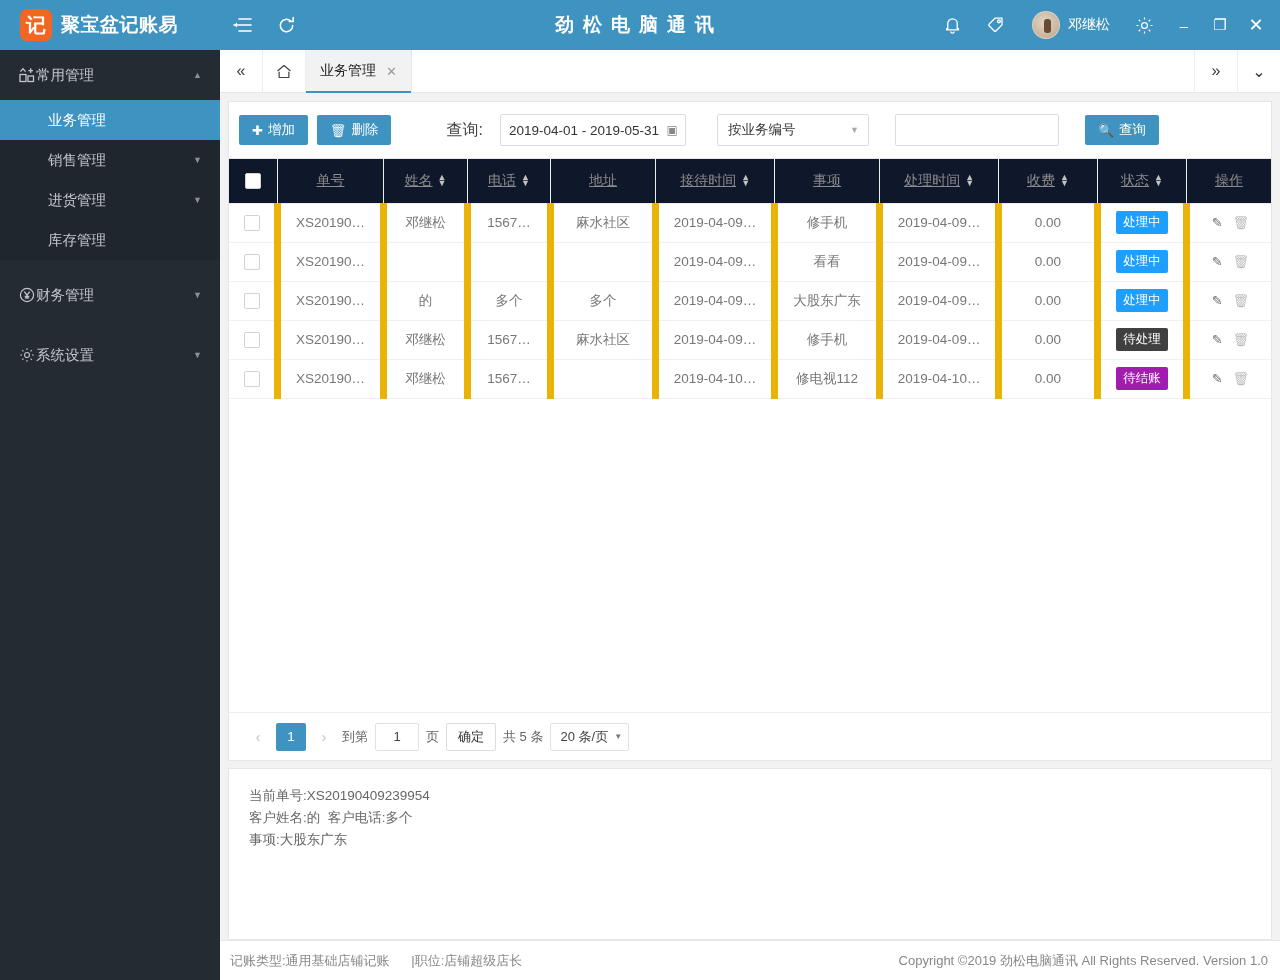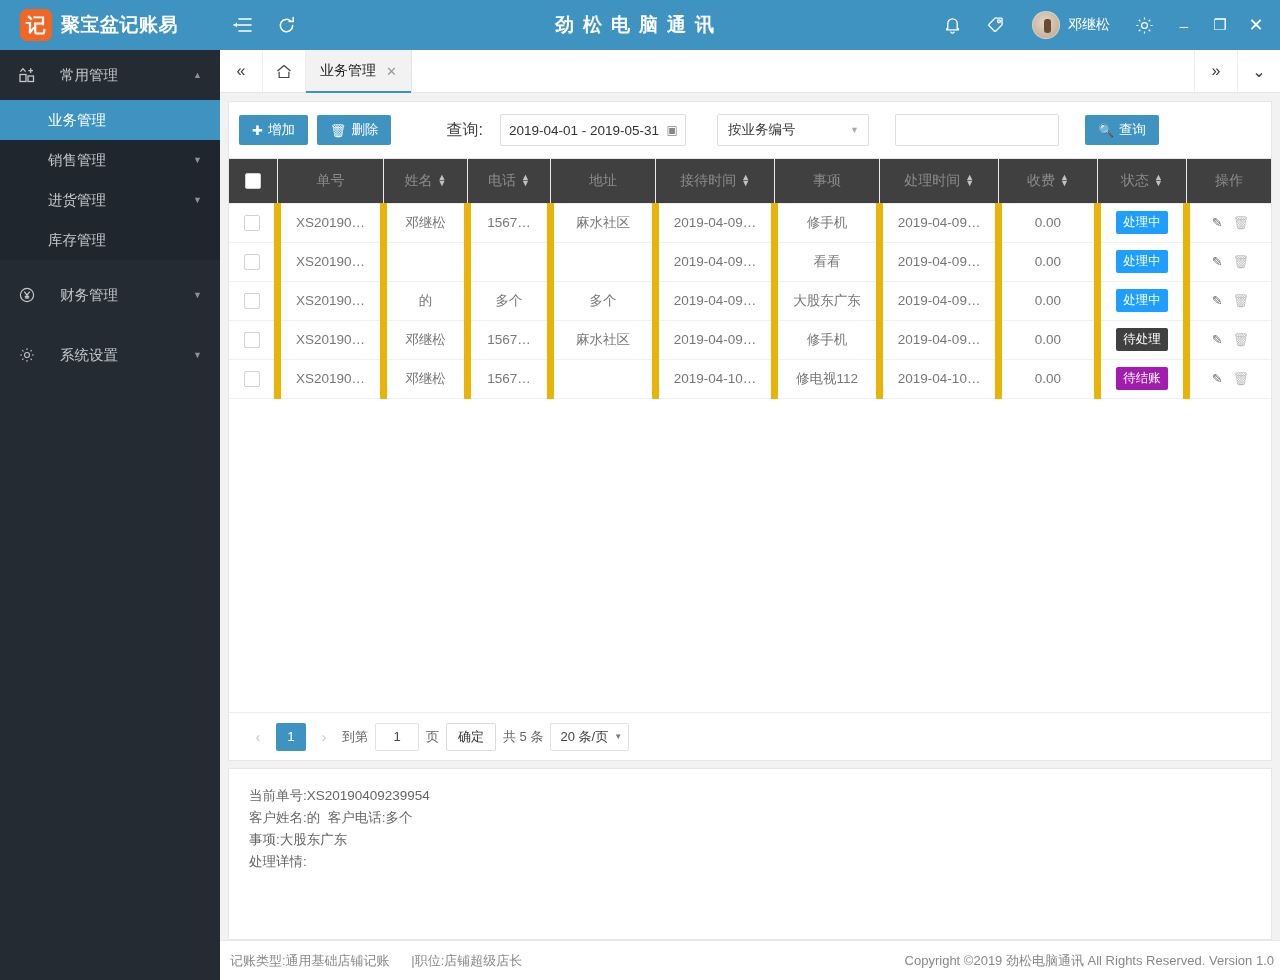--- a/index.html
+++ b/index.html
@@ -48,21 +48,21 @@
   .win-btn { width: 36px; height: 50px; display: flex; align-items: center; justify-content: center; color: #fff; cursor: pointer; font-size: 15px; }
   .win-btn.close { font-size: 18px; }
 
   
   .body-wrap { flex: 1 1 auto; display: flex; min-height: 0; }
 
   
   .sidebar { width: 220px; flex: 0 0 220px; background: #242b33; display: flex; flex-direction: column; overflow: hidden; }
   .nav-group-head {
     height: 50px; display: flex; align-items: center; padding: 0 18px 0 18px;
-    color: #c2c7cc; font-size: 14.5px; cursor: pointer; gap: 24px; position: relative;
+    color: #c2c7cc; font-size: 14.5px; cursor: pointer; gap: 0; position: relative;
   }
   .nav-group-head.open { background: #242b33; }
   .nav-ico { width: 18px; display: flex; align-items: center; justify-content: center; color: #c2c7cc; }
   .nav-label { flex: 1 1 auto; }
   .caret { font-size: 9px; color: #8b9199; line-height: 1; }
   .submenu { background: #20262d; }
   .submenu-item {
     height: 40px; display: flex; align-items: center; padding: 0 18px 0 48px;
     color: #c2c7cc; font-size: 14.5px; cursor: pointer;
   }
@@ -121,23 +121,23 @@
   .text-input {
     width: 164px; height: 32px; border: 1px solid #ddd; border-radius: 2px; background: #fff;
     margin-left: 17px; padding: 0 9px; font-size: 13.5px; color: #333; font-family: inherit; outline: none;
   }
   .btn-query { margin-left: 17px; background: #3f93c0; height: 30px; }
 
   
   .table-wrap { flex: 1 1 auto; overflow: hidden; border-top: 1px solid #e6e6e6; display: flex; flex-direction: column; }
   table.grid { width: 100%; border-collapse: collapse; table-layout: fixed; }
   table.grid th {
-    background: #404040; font-weight: normal; color: #8b8b8b; font-size: 14px;
+    background: #0f172a; font-weight: normal; color: #8b8b8b; font-size: 14px;
     height: 44px; border-right: 1px solid #ececec; border-bottom: 1px solid #ececec;
-    text-align: center; padding: 0 6px; white-space: nowrap;
+    text-align: center; padding: 0 6px; white-space: nowrap; text-decoration: underline;
   }
   table.grid th:last-child { border-right: none; }
   table.grid td {
     height: 39px; border-right: 7px solid #eab308; border-bottom: 1px solid #f0f0f0;
     text-align: center; font-size: 13.5px; color: #777; padding: 0 6px;
     white-space: nowrap; overflow: hidden; text-overflow: ellipsis;
   }
   table.grid td:last-child { border-right: none; }
   .sortico { display: inline-flex; flex-direction: column; line-height: .62; margin-left: 5px; vertical-align: middle; color: #c2c2c2; font-size: 9px; }
   .cb {
@@ -168,21 +168,21 @@
   }
   .pg-sel .arw { position: absolute; right: 6px; font-size: 8px; color: #777; }
 
   
   .panel-detail { flex: 1 1 auto; padding: 16px 20px; min-height: 0; }
   .detail-line { font-size: 13.5px; color: #666; line-height: 22px; white-space: pre; }
 
   
   .footer {
     height: 40px; flex: 0 0 40px; display: flex; align-items: center; justify-content: space-between;
-    padding: 0 6px 0 10px; border-top: 1px solid #e8e8e8; background: #fff;
+    padding: 0 12px 0 10px; border-top: 1px solid #e8e8e8; background: #fff;
   }
   .footer-left { font-size: 13px; color: #888; white-space: pre; }
   .footer-right { font-size: 13px; color: #888; }
 </style>
 </head>
 <body>
 
 <div class="app">
 
   <div class="topbar">
@@ -481,21 +481,20 @@
               <span>20 条/页</span>
               <span class="arw">▼</span>
             </div>
           </div>
         </div>
 
         <div class="card panel-detail">
           <div class="detail-line">当前单号:XS20190409239954</div>
           <div class="detail-line">客户姓名:的  客户电话:多个</div>
           <div class="detail-line">事项:大股东广东</div>
-          <div class="detail-line">处理详情:</div>
         </div>
 
       </div>
 
       <div class="footer">
         <div class="footer-left">记账类型:通用基础店铺记账      |职位:店铺超级店长</div>
         <div class="footer-right">Copyright ©2019 劲松电脑通讯 All Rights Reserved. Version 1.0</div>
       </div>
 
     </div>

